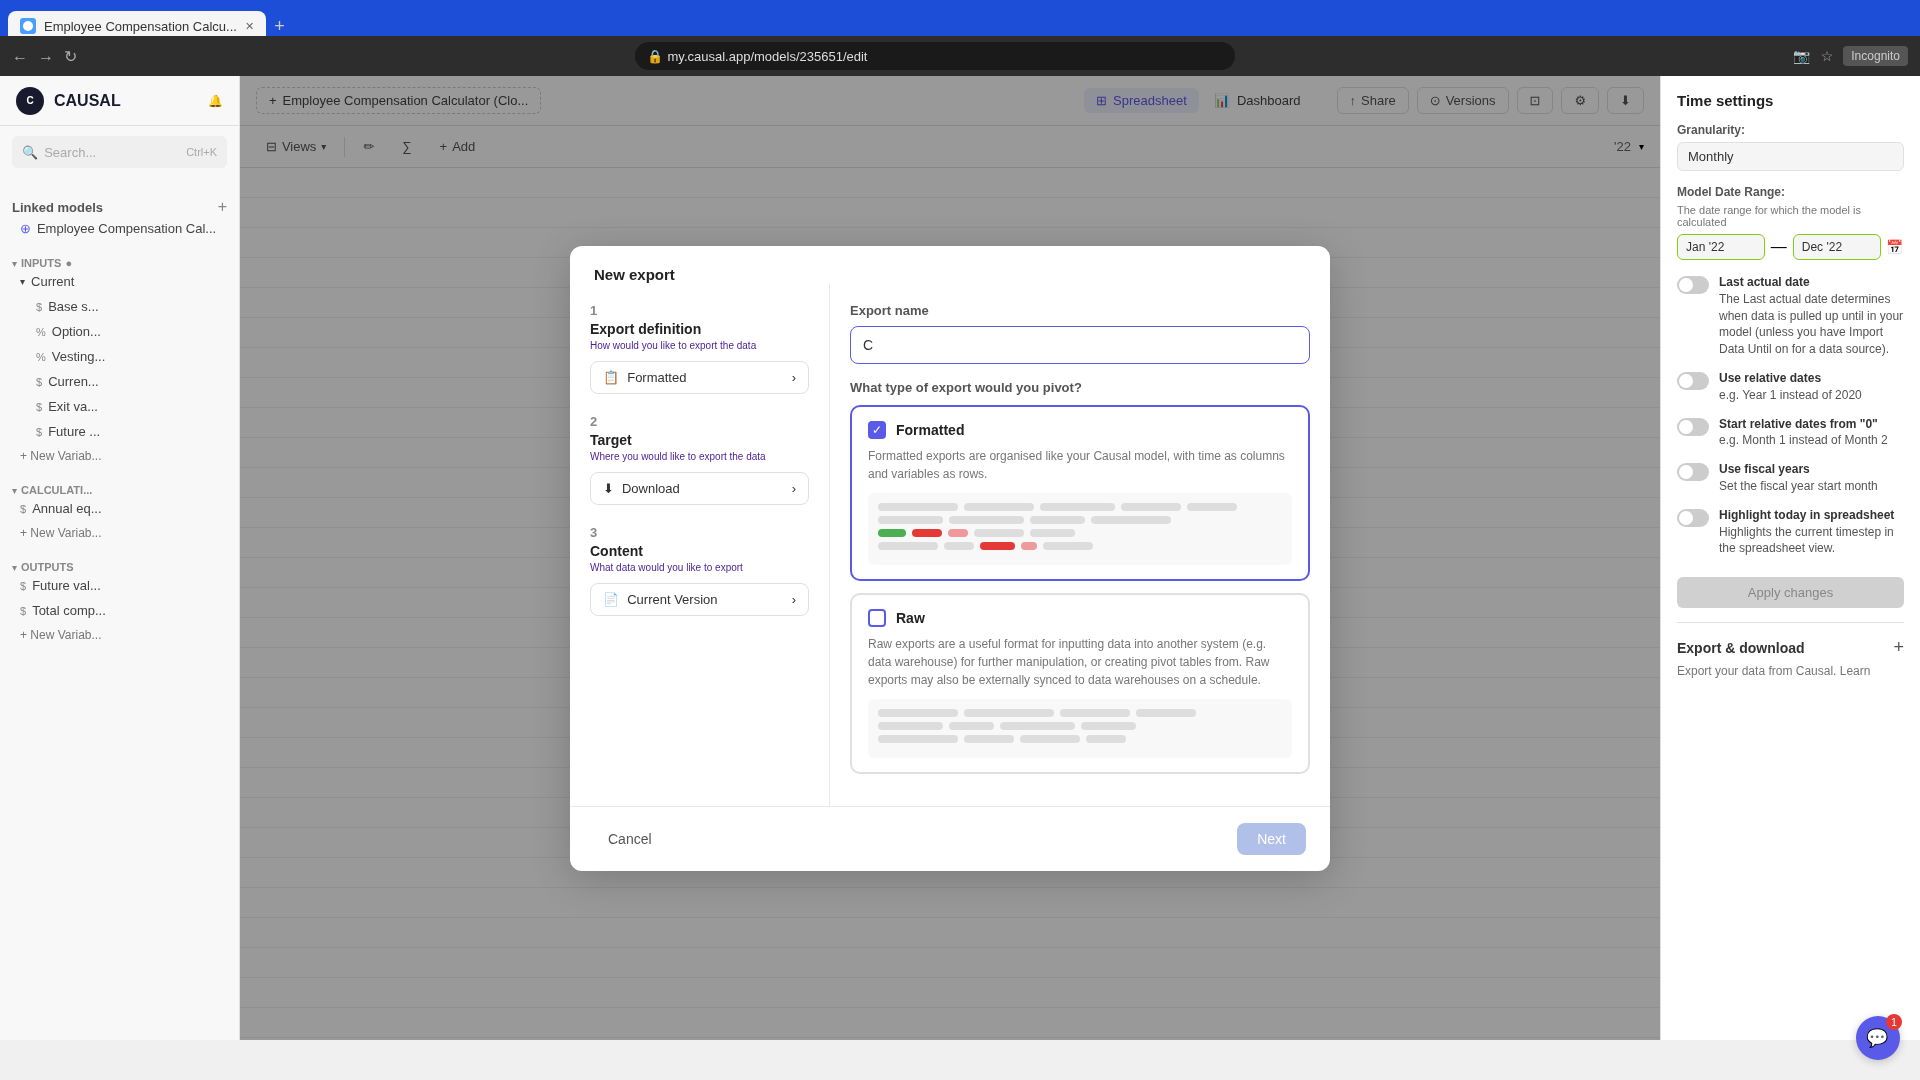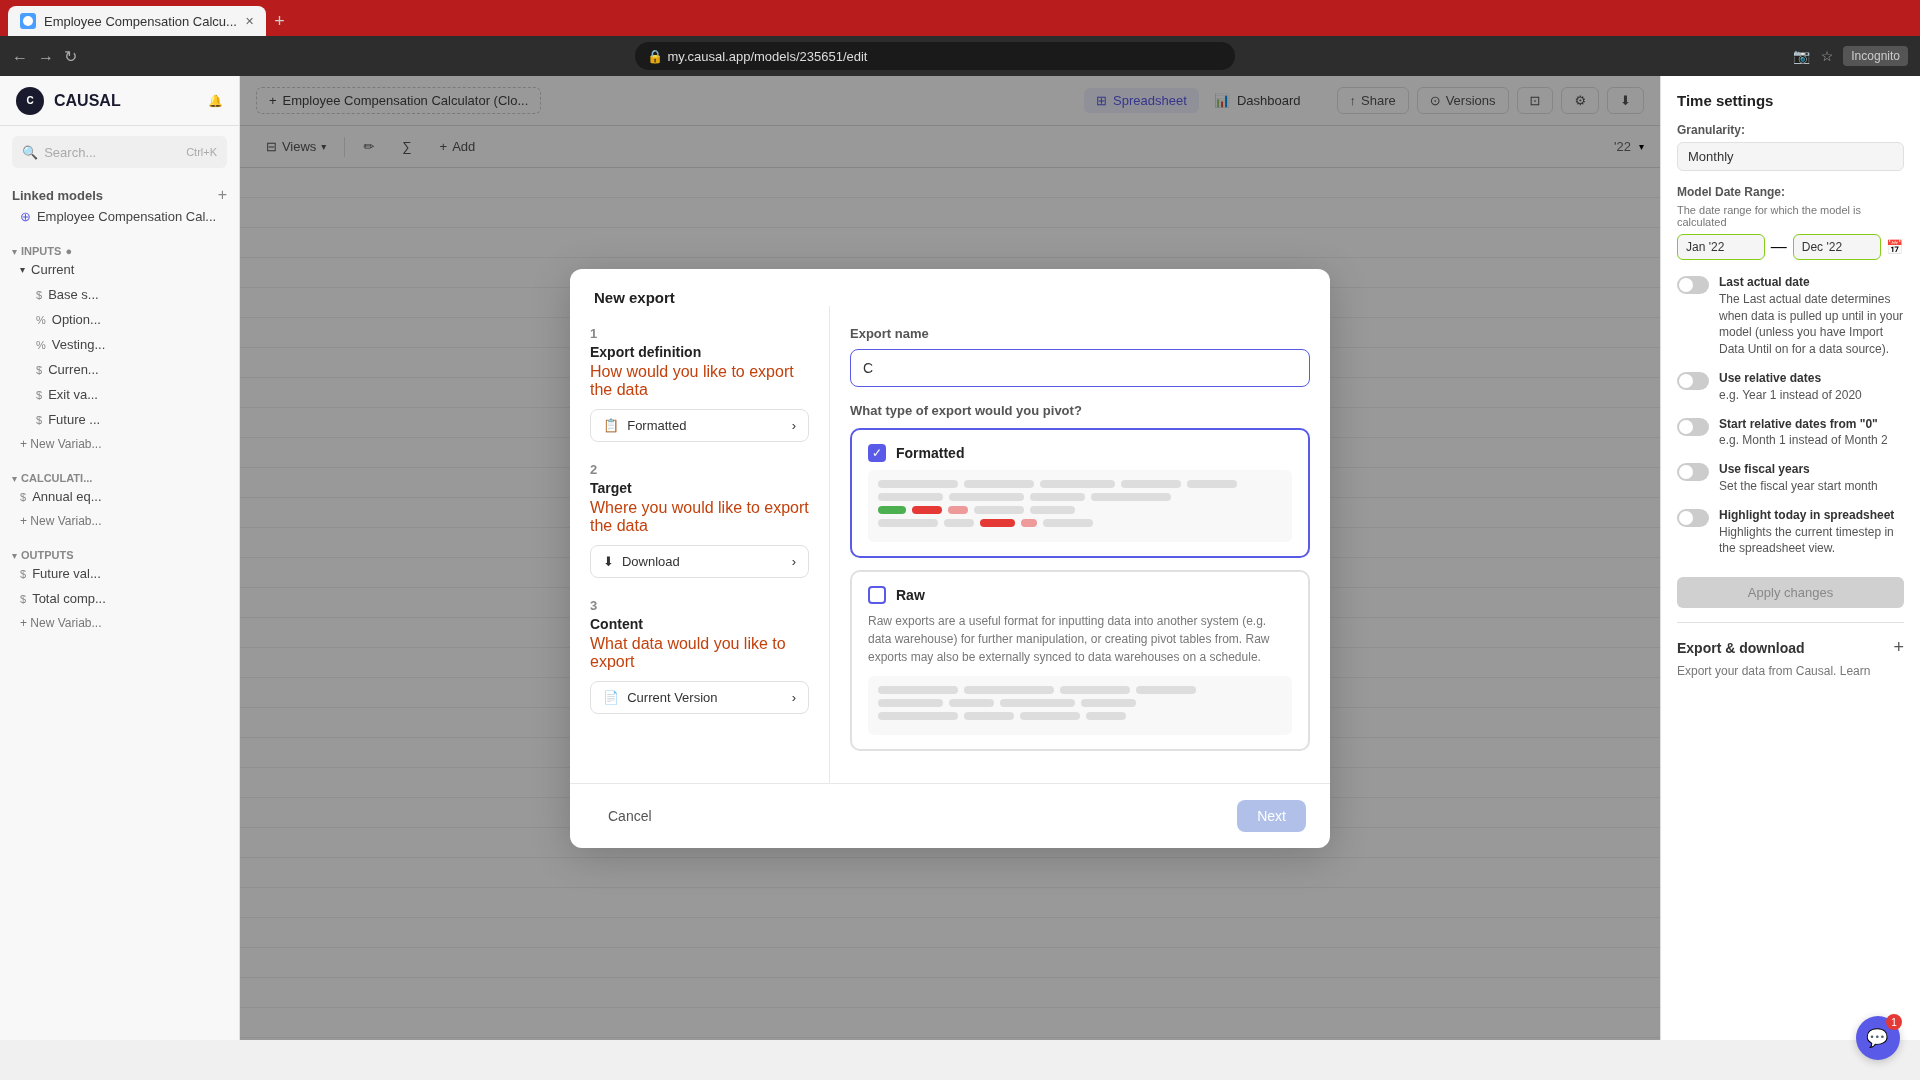--- a/index.html
+++ b/index.html
@@ -1,22 +1,22 @@
 <!DOCTYPE html>
 <html><head>
   <meta charset="utf-8">
   <style>
     * { box-sizing: border-box; margin: 0; padding: 0; }
     body { font-family: -apple-system, BlinkMacSystemFont, 'Segoe UI', sans-serif; background: #f0f0f0; width: 1920px; height: 1080px; overflow: hidden; position: relative; }
     .tab-bar {
-      background: #b91c1c;
+      background: #1d4ed8;
       height: 36px;
       display: flex;
-      align-items: flex-end;
-      padding: 0 8px;
+      align-items: flex-start;
+      padding: 11px 8px;
     }
     .tab {
       background: #f5f5f5;
       height: 30px;
       display: flex;
       align-items: center;
       padding: 0 12px;
       border-radius: 8px 8px 0 0;
       gap: 8px;
       font-size: 13px;
@@ -277,21 +277,21 @@
       flex-shrink: 0;
     }
     .modal-right {
       flex: 1;
       padding: 20px;
       overflow-y: auto;
     }
     .step { margin-bottom: 20px; }
     .step-number { font-size: 13px; font-weight: 700; color: #888; margin-bottom: 3px; }
     .step-title { font-size: 14px; font-weight: 700; color: #222; margin-bottom: 3px; }
-    .step-desc { font-size: 16px; color: #c2410c; margin-bottom: 10px; }
+    .step-desc { font-size: 10px; color: #4c1d95; margin-bottom: 10px; }
     .step-option {
       display: flex;
       align-items: center;
       justify-content: space-between;
       padding: 8px 12px;
       border: 1px solid #e0e0e0;
       border-radius: 8px;
       cursor: pointer;
       font-size: 13px;
       color: #333;
@@ -481,21 +481,21 @@
         <span style="margin-left:auto;color:#aaa;font-size:12px;">🔔</span>
       </div>
 
       <div class="search-bar">
         <span>🔍</span>
         <span style="color:#aaa;font-size:13px;">Search...</span>
         <span style="margin-left:auto;color:#aaa;font-size:11px;">Ctrl+K</span>
       </div>
 
       <div class="sidebar-section">
-        <div style="display:flex;align-items:center;justify-content:space-between;">
+        <div style="display:flex;align-items:center;justify-content:space-between;margin-top:12px;">
           <span style="font-size:13px;font-weight:600;color:#555;">Linked models</span>
           <span style="color:#888;font-size:16px;cursor:pointer;">+</span>
         </div>
         <div class="sidebar-item">
           <span style="color:#5a5ae8;font-size:13px;">⊕</span>
           <span>Employee Compensation Cal...</span>
         </div>
       </div>
 
       <div class="sidebar-section">
@@ -686,20 +686,21 @@
 
               <div class="export-type-label">What type of export would you pivot?</div>
 
               <div class="export-card selected">
                 <div class="export-card-header">
                   <div class="export-card-checkbox checked">
                     <span class="checkmark">✓</span>
                   </div>
                   <span class="export-card-title">Formatted</span>
                 </div>
+                <div class="export-card-desc">Formatted exports are organised like your Causal model, with time as columns and variables as rows.</div>
                 <div class="preview-area">
                   <div class="preview-row">
                     <div class="preview-bar" style="width:80px;"></div>
                     <div class="preview-bar" style="width:70px;"></div>
                     <div class="preview-bar" style="width:75px;"></div>
                     <div class="preview-bar" style="width:60px;"></div>
                     <div class="preview-bar" style="width:50px;"></div>
                   </div>
                   <div class="preview-row">
                     <div class="preview-bar" style="width:65px;"></div>

